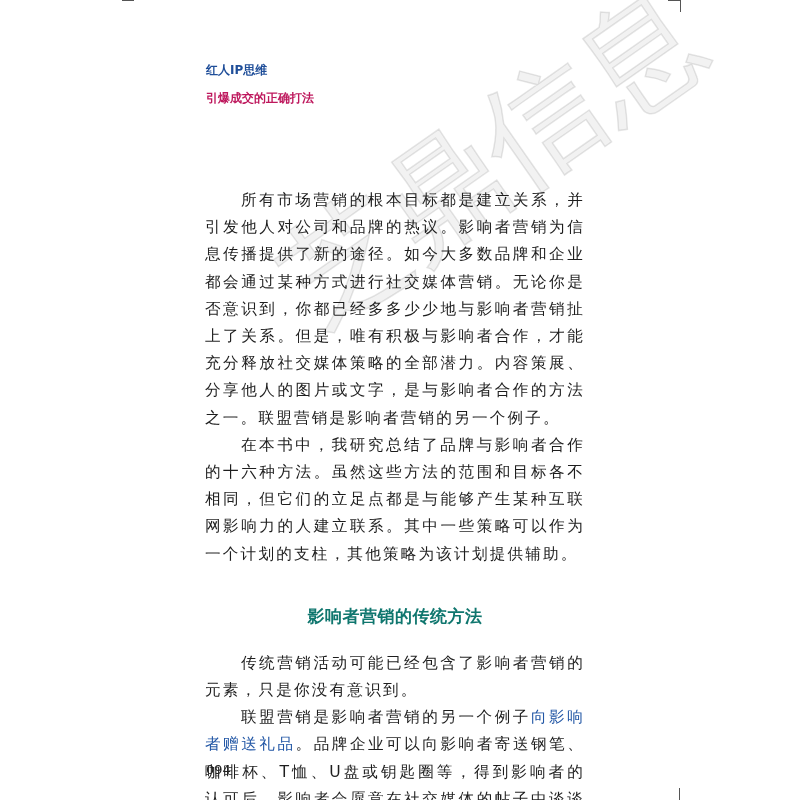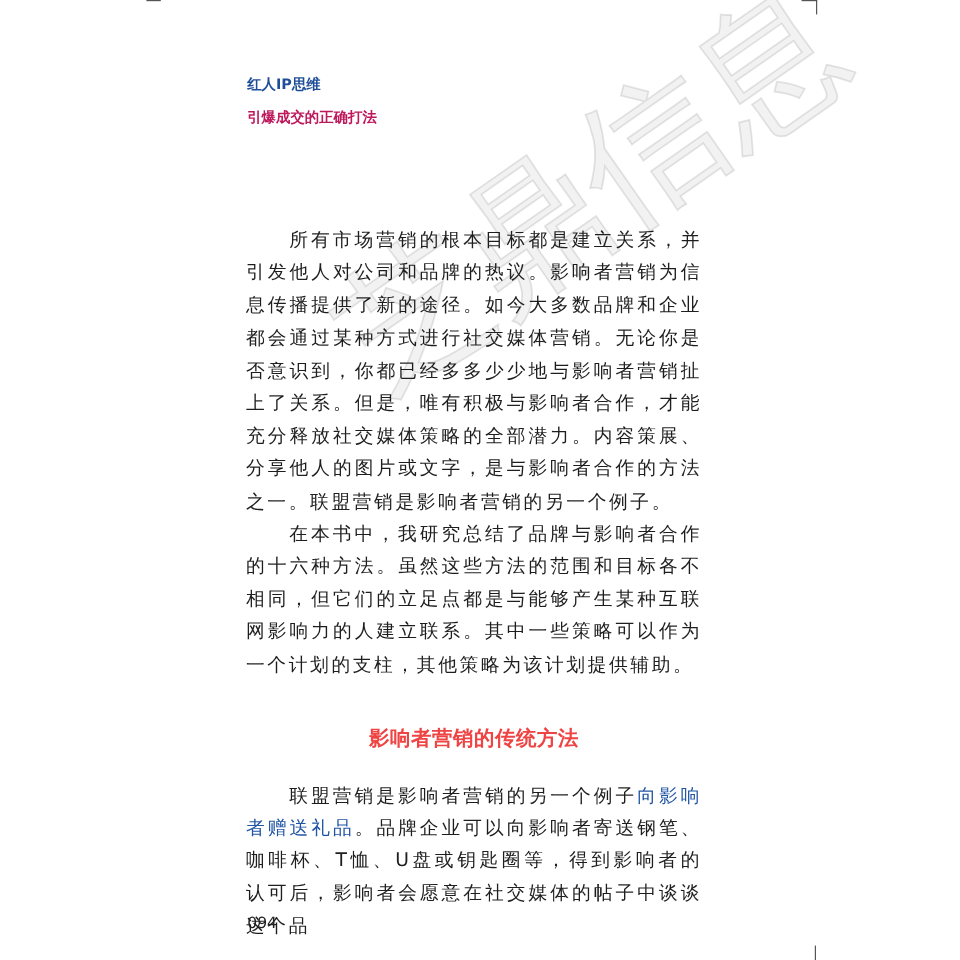--- a/index.html
+++ b/index.html
@@ -6,21 +6,21 @@
     body { width: 800px; height: 800px; position: relative; overflow: hidden;
            font-family: "DejaVu Sans", "Liberation Sans", sans-serif; color: #1e1e1e; }
     .crop { position: absolute; background: #555; }
     .running-head { position: absolute; left: 206px; top: 62px; }
     .rh-title { font-size: 12px; font-weight: bold; color: #1f4e99; line-height: 16px; letter-spacing: 0px; }
     .rh-sub { font-size: 12px; color: #be185d; line-height: 16px; margin-top: 12px; font-weight: bold; }
     .body-text { position: absolute; left: 205px; width: 380px; top: 187px; }
     .para { font-size: 15.6px; line-height: 27.2px; margin: 0; text-align: justify; text-align-last: left;
             letter-spacing: 2.2px; }
     .para.indent { text-indent: 36px; }
-    .section-heading { font-size: 17px; font-weight: bold; color: #ef4444; text-align: center;
+    .section-heading { font-size: 17px; font-weight: bold; color: #0f766e; text-align: center;
                        line-height: 24px; letter-spacing: 0.5px; margin: 0; }
     .hl { color: #2156a5; }
     .page-number { position: absolute; left: 206px; top: 742px; font-size: 13px; color: #222; margin-top: 20px; }
     .watermark { position: absolute; left: 250px; top: 230px; font-size: 120px; color: rgba(0,0,0,0.05);
                  transform: rotate(-35deg); transform-origin: left top; pointer-events: none;
                  -webkit-text-stroke: 1.5px rgba(0,0,0,0.10); white-space: nowrap; }
   </style>
 </head>
 <body>
 
@@ -37,16 +37,17 @@
 </header>
 
 <main class="body-text">
   <p class="para indent">所有市场营销的根本目标都是建立关系，并引发他人对公司和品牌的热议。影响者营销为信息传播提供了新的途径。如今大多数品牌和企业都会通过某种方式进行社交媒体营销。无论你是否意识到，你都已经多多少少地与影响者营销扯上了关系。但是，唯有积极与影响者合作，才能充分释放社交媒体策略的全部潜力。内容策展、分享他人的图片或文字，是与影响者合作的方法之一。联盟营销是影响者营销的另一个例子。</p>
   <p class="para indent">在本书中，我研究总结了品牌与影响者合作的十六种方法。虽然这些方法的范围和目标各不相同，但它们的立足点都是与能够产生某种互联网影响力的人建立联系。其中一些策略可以作为一个计划的支柱，其他策略为该计划提供辅助。</p>
 
   <div style="height:36px;"></div>
   <h2 class="section-heading">影响者营销的传统方法</h2>
   <div style="height:22px;"></div>
 
+  <p class="para indent">传统营销活动可能已经包含了影响者营销的元素，只是你没有意识到。</p>
   <p class="para indent"><span>联盟营销是影响者营销的另一个例子</span><span class="hl">向影响者赠送礼品</span><span>。品牌企业可以向影响者寄送钢笔、咖啡杯、T恤、U盘或钥匙圈等，得到影响者的认可后，影响者会愿意在社交媒体的帖子中谈谈这个品</span></p>
 </main>
 
 <div class="page-number">094</div>
 
 </body></html>

